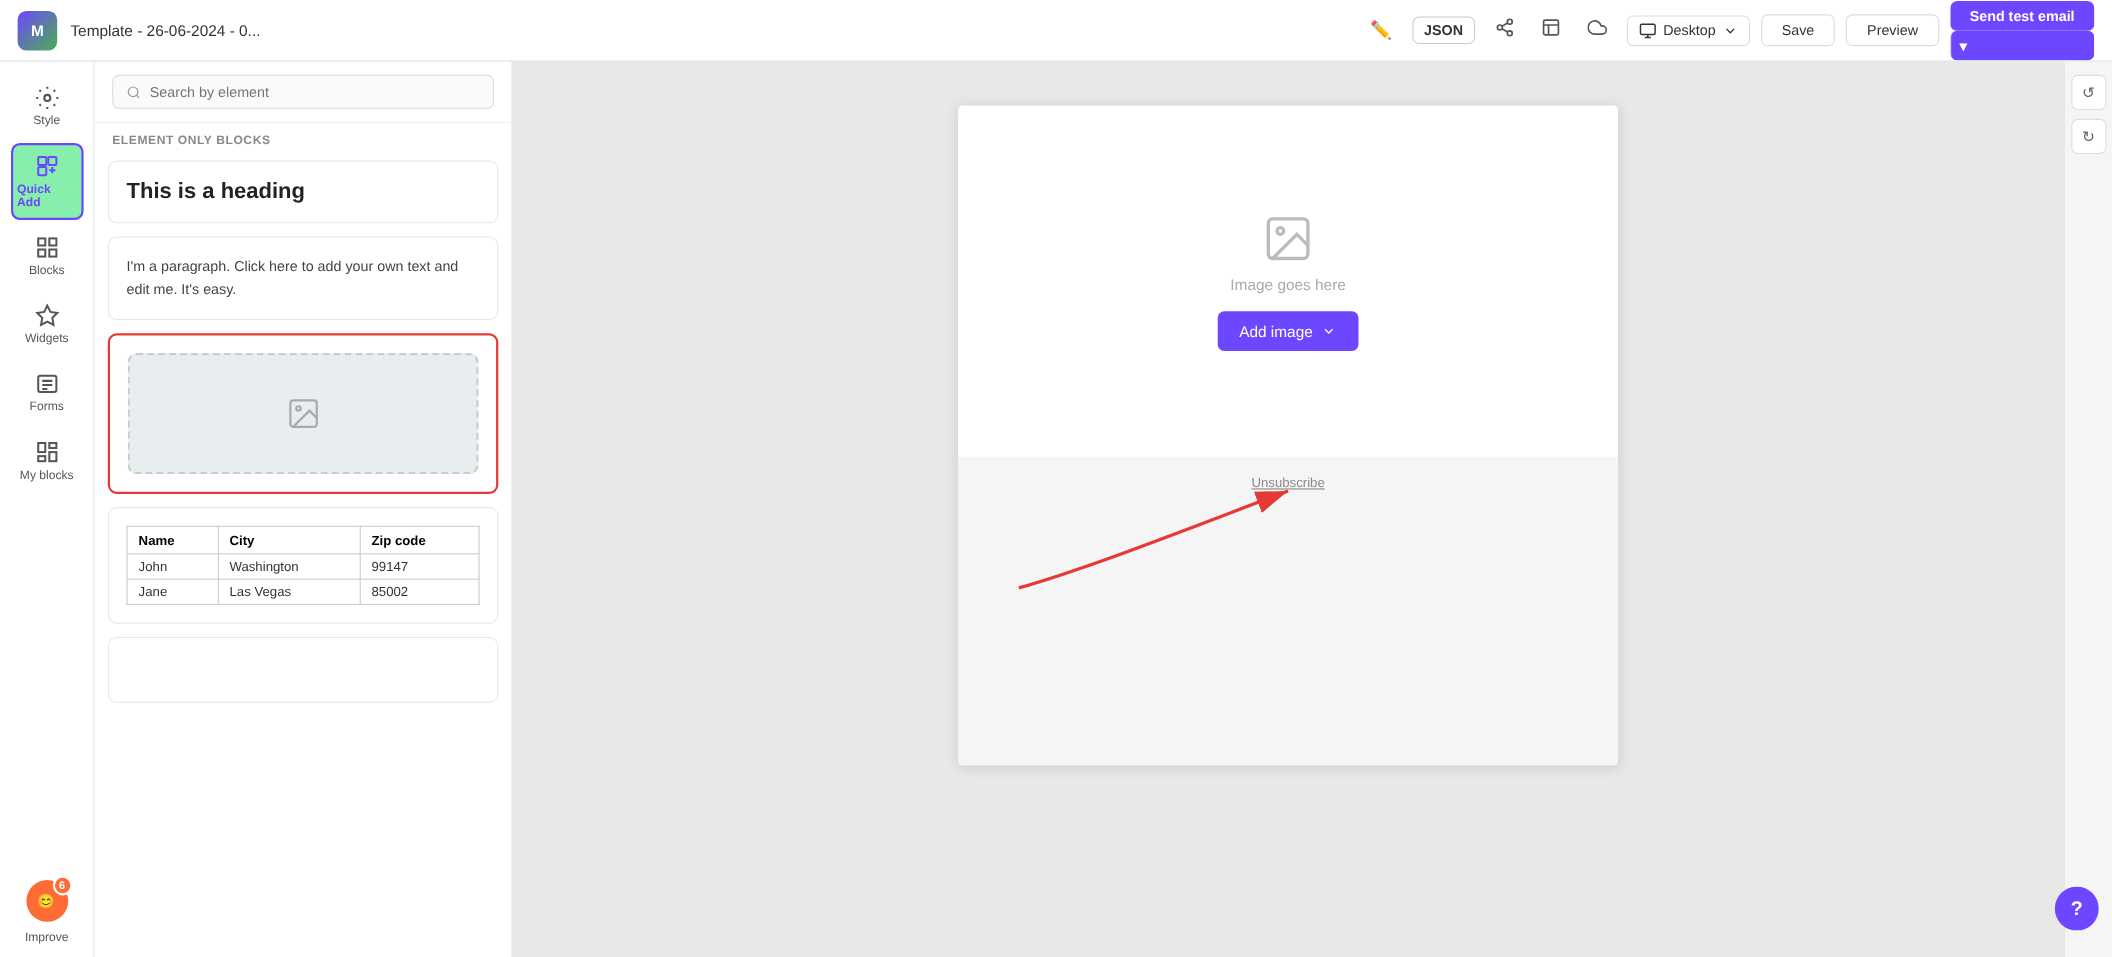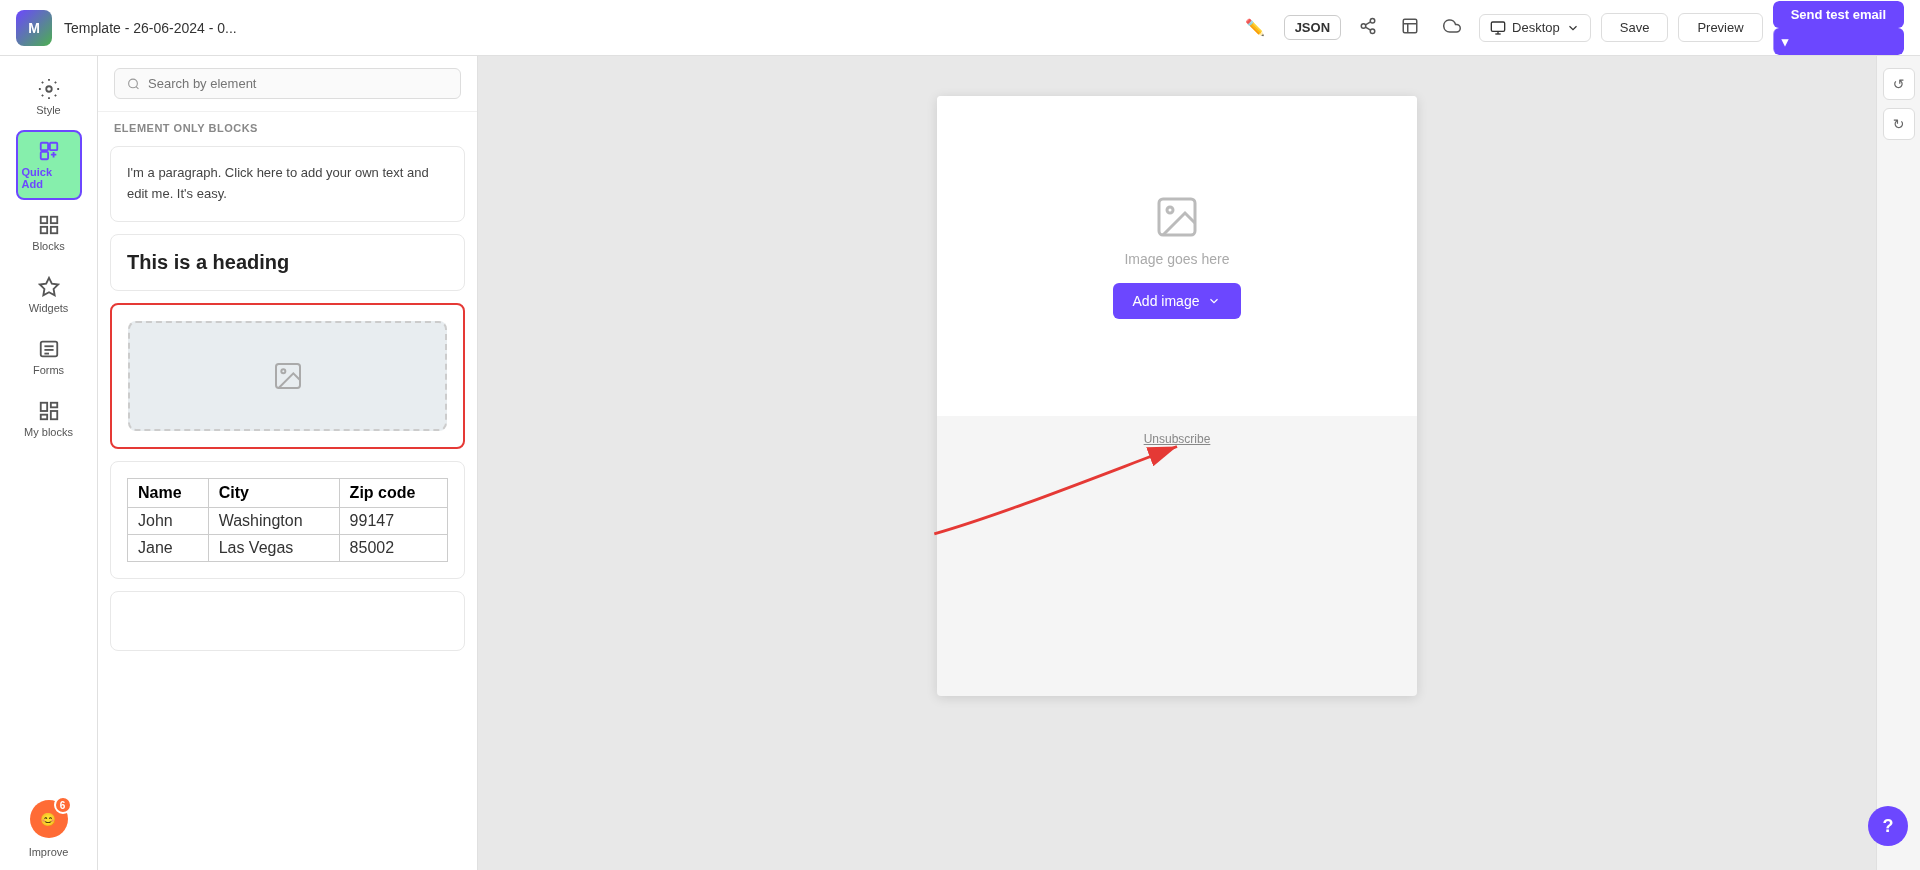--- a/index.html
+++ b/index.html
@@ -60,21 +60,21 @@
     .btn-send-chevron {
       border-left: 1px solid rgba(255,255,255,0.4);
       padding-left: 8px; cursor: pointer;
     }
 
     
     .main { display: flex; flex: 1; overflow: hidden; }
 
     
     .icon-sidebar {
-      width: 98px;
+      width: 86px;
       background: #fff;
       border-right: 1px solid #e0e0e0;
       display: flex;
       flex-direction: column;
       align-items: center;
       padding-top: 12px;
       gap: 4px;
       flex-shrink: 0;
     }
     .icon-sidebar-item {
@@ -132,21 +132,21 @@
     }
     .heading-block { font-size: 20px; font-weight: 700; color: #222; }
     .paragraph-block { font-size: 13px; color: #444; line-height: 1.6; }
     .image-block-preview {
       background: #e8edf0;
       border-radius: 8px;
       border: 2px dashed #ccc;
       height: 110px;
       display: flex; align-items: center; justify-content: center;
     }
-    .table-block { width: 100%; border-collapse: collapse; font-size: 16px; }
+    .table-block { width: 100%; border-collapse: collapse; font-size: 12px; }
     .table-block th {
       background: #fff; border: 1px solid #ccc;
       padding: 5px 10px; font-weight: 600; text-align: left;
     }
     .table-block td {
       border: 1px solid #ccc; padding: 4px 10px; color: #333;
     }
 
     
     .canvas-area {
@@ -154,21 +154,21 @@
       background: #e8e8e8;
       display: flex;
       align-items: flex-start;
       justify-content: center;
       padding: 40px 20px;
       position: relative;
       overflow: auto;
     }
     .email-canvas {
       background: #f5f5f5;
-      width: 480px;
+      width: 600px;
       min-height: 600px;
       border-radius: 4px;
       box-shadow: 0 2px 12px rgba(0,0,0,0.12);
       overflow: hidden;
     }
     .canvas-image-section {
       background: #fff;
       margin: 0;
       padding: 40px 20px;
       display: flex;
@@ -376,25 +376,25 @@
             <circle cx="11" cy="11" r="8"></circle>
             <line x1="21" y1="21" x2="16.65" y2="16.65"></line>
           </svg>
         <input type="text" placeholder="Search by element" style="">
       </div>
     </div>
 
     <div class="panel-section-label">ELEMENT ONLY BLOCKS</div>
 
     <div class="element-block">
+      <div class="heading-block">This is a heading</div>
+    </div>
+
+    <div class="element-block">
       <div class="paragraph-block">I'm a paragraph. Click here to add your own text and edit me. It's easy.</div>
-    </div>
-
-    <div class="element-block">
-      <div class="heading-block">This is a heading</div>
     </div>
 
     <div class="element-block selected">
       <div class="image-block-preview">
         <svg width="32" height="32" viewBox="0 0 24 24" fill="none" stroke="#aaa" stroke-width="1.5">
             <rect x="3" y="3" width="18" height="18" rx="2"></rect>
             <circle cx="8.5" cy="8.5" r="1.5"></circle>
             <polyline points="21 15 16 10 5 21"></polyline>
           </svg>
       </div>

